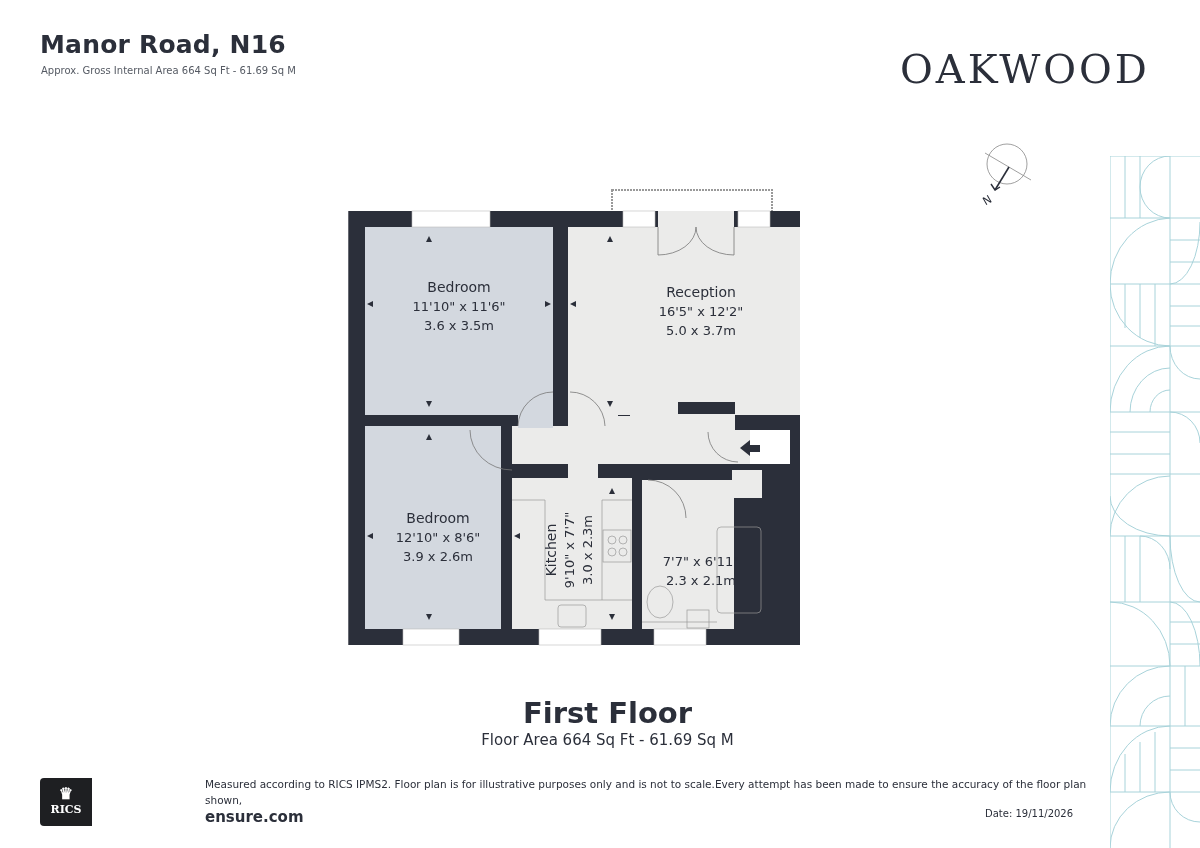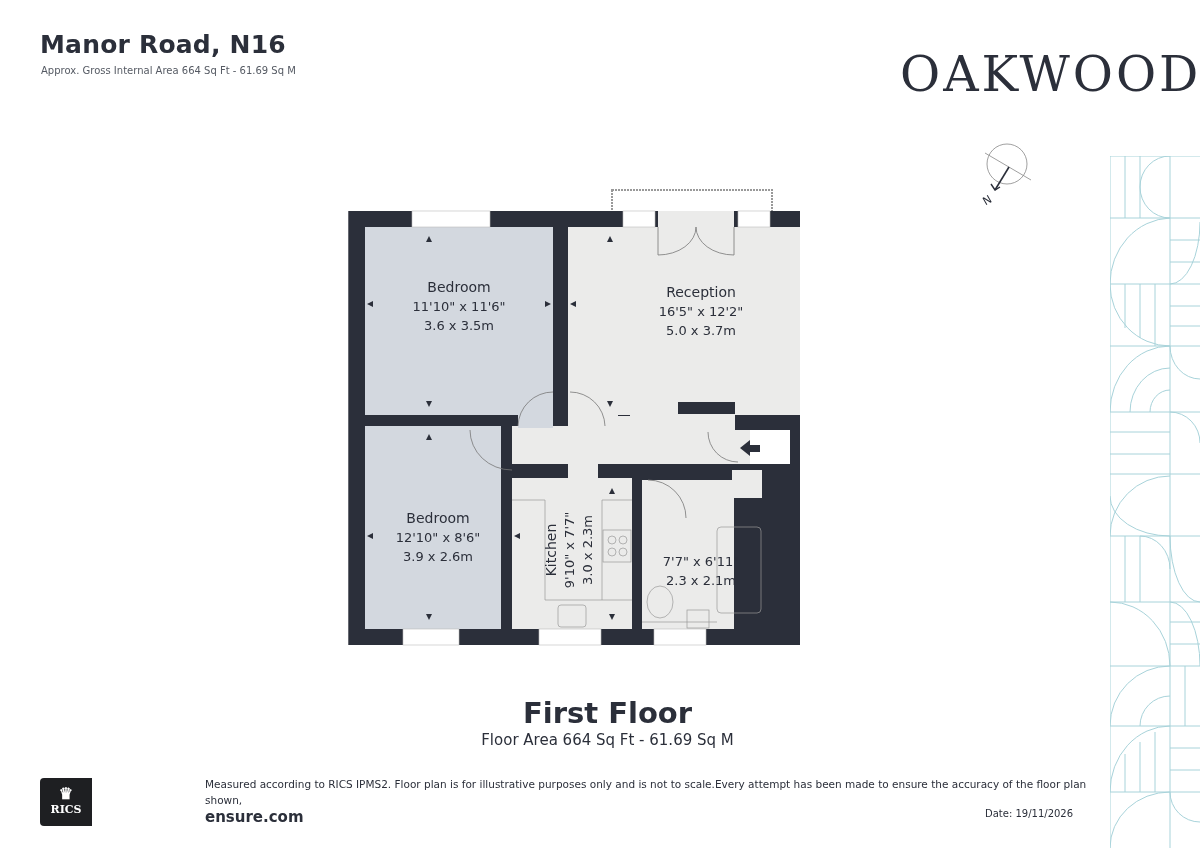--- a/index.html
+++ b/index.html
@@ -2,21 +2,21 @@
 <html><head>
 <meta charset="utf-8">
 <style>
   html,body{margin:0;padding:0;}
   body{width:1200px;height:848px;background:#ffffff;position:relative;overflow:hidden;
        font-family:"DejaVu Sans","Liberation Sans",sans-serif;color:#2b2f3a;}
   .title{position:absolute;left:40px;top:30px;font-size:25px;font-weight:bold;letter-spacing:0.2px;
          font-family:"DejaVu Sans","Liberation Sans",sans-serif;color:#2b2f3a;}
   .subtitle{position:absolute;left:41px;top:65px;font-size:10px;color:#555a63;}
   .brand{position:absolute;left:900px;top:46px;font-family:"DejaVu Serif","Liberation Serif",serif;
-         font-size:49px;letter-spacing:3px;color:#2b2f3a;}
+         font-size:40px;letter-spacing:3px;color:#2b2f3a;}
   .compass{position:absolute;left:975px;top:138px;width:60px;height:70px;}
   .pattern{position:absolute;left:1110px;top:156px;width:90px;height:692px;}
   .plan{position:absolute;left:340px;top:180px;width:460px;height:480px;}
   .floor-title{position:absolute;left:0;width:1215px;text-align:center;top:696px;font-size:29px;
                font-weight:bold;color:#2b2f3a;}
   .floor-area{position:absolute;left:0;width:1215px;text-align:center;top:731px;font-size:15px;color:#2b2f3a;}
   .rics{position:absolute;left:40px;top:778px;width:148px;height:48px;}
   .rics-logo{position:absolute;left:0;top:0;width:52px;height:48px;background:#1e1f22;border-radius:4px 0 0 4px;
              color:#fff;font-family:"DejaVu Serif","Liberation Serif",serif;font-weight:bold;font-size:11px;
              text-align:center;}

